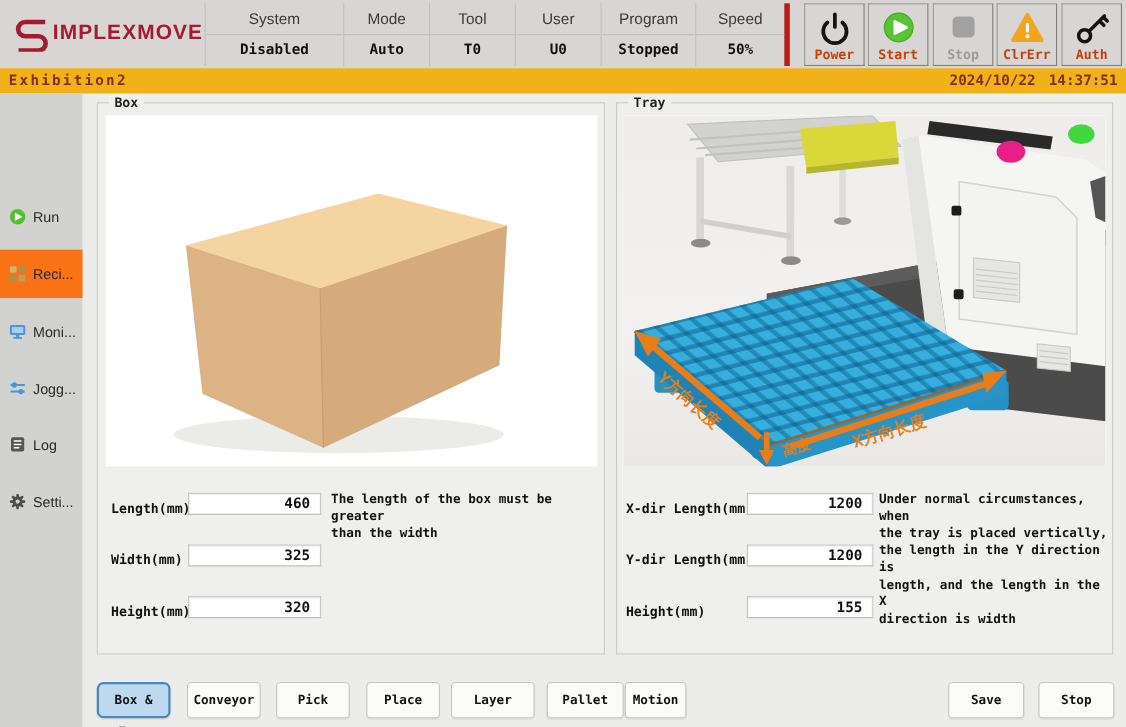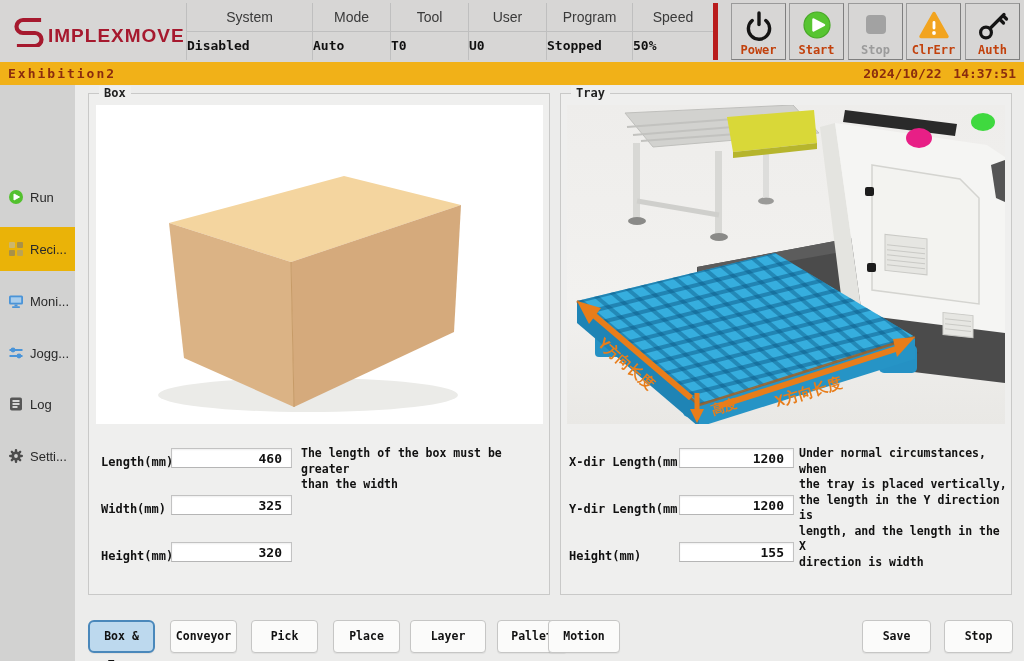--- a/index.html
+++ b/index.html
@@ -1,40 +1,40 @@
 <!DOCTYPE html>
 <html><head>
 <meta charset="utf-8">
 <style>
   * { margin:0; padding:0; box-sizing:border-box; }
   html,body { width:1024px; height:661px; overflow:hidden; }
   body { position:relative; background:#ececeb; font-family:"DejaVu Sans Mono","Liberation Mono",monospace; color:#1a1a1a; }
 
   
   .top { position:absolute; left:0; top:0; width:1024px; height:62px; background:#d7d6d5; }
-  .logo { position:absolute; left:12px; top:13px; display:flex; align-items:flex-end; }
+  .logo { position:absolute; left:12px; top:13px; display:flex; align-items:center; }
   .logo-text { font-family:"Liberation Sans",sans-serif; font-weight:800; font-size:19px; letter-spacing:1px; color:#a6192e; margin-left:2px; }
   .stat { position:absolute; left:186px; top:3px; height:57px; display:flex; border-left:1px solid #bfbfbf; border-right:5px solid #b91c1c; }
   .stat-col { display:flex; flex-direction:column; border-right:1px solid #bfbfbf; }
   .stat-col:last-child { border-right:none; }
   .stat-label { height:29px; line-height:29px; text-align:center; font-family:"Liberation Sans",sans-serif; font-size:14px; color:#3a3a3a; border-bottom:1px solid #bfbfbf; }
-  .stat-value { height:27px; line-height:27px; text-align:left; font-size:13px; font-weight:bold; color:#111; }
+  .stat-value { height:27px; line-height:27px; text-align:center; font-size:13px; font-weight:bold; color:#111; }
   .ctrl { position:absolute; top:3px; width:55px; height:57px; background:#d7d6d5; border:1px solid #9a9a9a; border-right-color:#7f7f7f; border-bottom-color:#7f7f7f; display:flex; flex-direction:column; align-items:center; justify-content:flex-end; padding-bottom:2px; cursor:pointer; }
   .ctrl-label { font-size:12px; font-weight:bold; color:#c2410c; line-height:14px; }
   .ctrl.disabled .ctrl-label { color:#9b9b9b; }
 
   
   .tbar { position:absolute; left:0; top:62px; width:1024px; height:23px; background:#f1b118; }
   .tbar-project { position:absolute; left:8px; top:0; line-height:23px; font-size:13px; font-weight:bold; letter-spacing:2px; color:#8a2c0e; }
   .tbar-time { position:absolute; right:8px; top:0; line-height:23px; font-size:13px; font-weight:bold; color:#8a2c0e; word-spacing:4px; }
 
   
   .side { position:absolute; left:0; top:85px; width:75px; height:576px; background:#d2d2d1; }
   .side-item { position:absolute; left:0; width:75px; height:44px; display:flex; align-items:center; padding-left:8px; gap:6px; font-family:"Liberation Sans",sans-serif; font-size:13px; color:#2a2a2a; cursor:pointer; }
-  .side-item.active { background:#eab308; }
+  .side-item.active { background:#f97316; }
   .side-item svg { flex:0 0 auto; }
 
   
   .panel { position:absolute; top:93px; height:502px; border:1px solid #c9c9c8; background:#efefee;text-decoration:underline; }
   .legend { position:absolute; top:-8px; left:10px; background:#efefee; padding:0 5px; font-size:12px; font-weight:bold; color:#222; }
   .img-area { position:absolute; top:11px; background:#ffffff; }
   .f-label { position:absolute; font-size:12px; font-weight:bold; color:#111; white-space:nowrap; }
   .f-input { position:absolute; height:20px; border:1px solid #c2c2c2; border-bottom-color:#b5b5b5; background:#fff; text-align:right; padding:0 9px; font-family:"DejaVu Sans Mono",monospace; font-size:13px; font-weight:bold; color:#111; box-shadow:inset 0 1px 2px rgba(0,0,0,0.07); }
   .note { position:absolute; font-size:11.5px; font-weight:bold; line-height:15.5px; color:#111; white-space:pre-line; }
 
@@ -296,15 +296,15 @@
 length, and the length in the X
 direction is width</div>
 </div>
 
 <div class="tab active" style="left:88px;width:67px">Box &amp; Tray</div>
 <div class="tab" style="left:170px;width:67px">Conveyor</div>
 <div class="tab" style="left:251px;width:67px">Pick</div>
 <div class="tab" style="left:333px;width:67px">Place</div>
 <div class="tab" style="left:410px;width:76px">Layer Layout</div>
 <div class="tab" style="left:497px;width:70px">Pallet</div>
-<div class="tab" style="left:548px;width:72px">Motion</div>
+<div class="tab" style="left:568px;width:56px">Motion</div>
 <div class="tab" style="left:862px;width:69px">Save</div>
 <div class="tab" style="left:944px;width:69px">Stop</div>
 
 </body></html>

